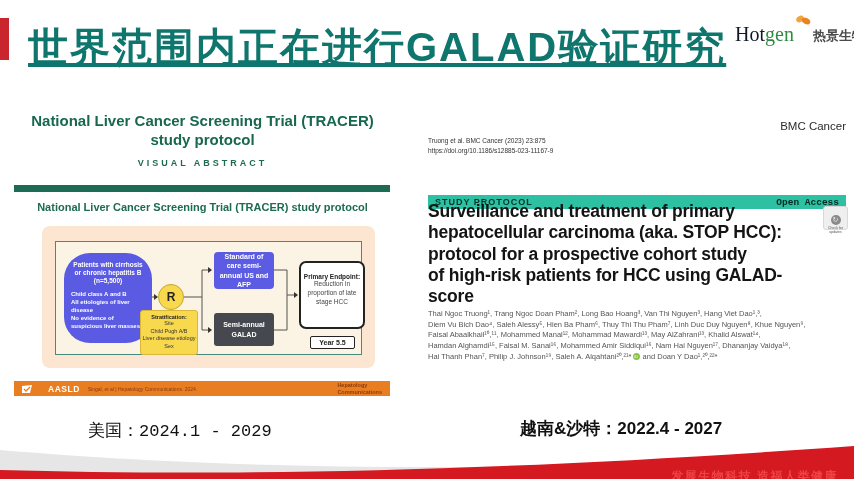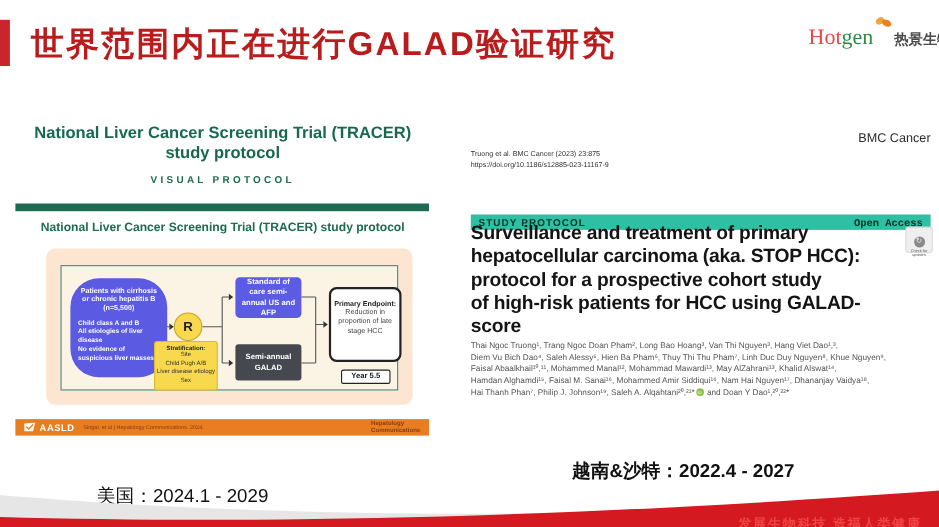--- a/index.html
+++ b/index.html
@@ -6,26 +6,26 @@
   html,body { width:854px; height:479px; }
   body {
     font-family:"Liberation Sans", sans-serif;
     background:#ffffff; position:relative; overflow:hidden;
   }
   .abs { position:absolute; }
 
   
   .title-bar { left:0; top:18px; width:9px; height:42px; background:#c9252c; }
   .slide-title {
-    left:28px; top:20px; font-size:30px; font-weight:bold; color:#b91c1c;
-    letter-spacing:2px; white-space:nowrap;
+    left:28px; top:20px; font-size:40px; font-weight:bold; color:#0f766e;
+    letter-spacing:2px; white-space:nowrap;text-decoration:underline;
   }
   .logo { left:733px; top:14px; width:118px; height:34px; }
   .logo-en { font-family:"Liberation Serif", serif; font-size:20px; position:absolute; left:2px; top:9px; }
-  .logo-hot { color:#ef4444; }
+  .logo-hot { color:#0f172a; }
   .logo-gen { color:#2e8b42; }
   .logo-butterfly { position:absolute; left:62px; top:0px; }
   .logo-cn { position:absolute; left:80px; top:13px; font-size:13px; font-weight:bold; color:#4a4a4a; white-space:nowrap; }
 
   
   .tracer-heading {
     left:15px; top:112px; width:375px; text-align:center;
     font-size:15px; font-weight:bold; color:#17684f; line-height:1.25;
   }
   .tracer-sub {
@@ -80,21 +80,21 @@
   .year-box {
     left:310px; top:336px; width:45px; height:13px; background:#fff;
     border:1.5px solid #222; border-radius:2px; text-align:center;
     font-size:7px; font-weight:bold; color:#222; line-height:11px;
   }
 
   .aasld-bar {
     left:14px; top:381px; width:376px; height:15px; background:#e87d22;
     display:flex; align-items:center; padding:0 8px;
   }
-  .aasld-name { color:#ffffff; font-size:8.5px; font-weight:bold; letter-spacing:.5px; margin-left:3px;text-align:center; }
+  .aasld-name { color:#ffffff; font-size:8.5px; font-weight:bold; letter-spacing:.5px; margin-left:15px;text-align:center; }
   .aasld-cite { color:#8a3c0f; font-size:5px; margin-left:8px; }
   .aasld-journal {
     margin-left:auto; color:#8a3c0f; font-size:5.5px; font-weight:bold;
     line-height:1.1; text-align:left; white-space:pre-line;
   }
 
   
   .bmc-cite { left:428px; top:136px; font-size:6.5px; color:#333; line-height:1.5; white-space:pre-line; }
   .bmc-journal { left:700px; top:120px; width:146px; text-align:right; font-size:11.5px; color:#2b2b2b; }
   .bmc-bar {
@@ -115,21 +115,21 @@
     background:#8a8a8a; color:#efefef; font-size:7px; line-height:10px; }
   .check-text { font-size:3.5px; color:#555; line-height:1.2; white-space:pre-line; }
   .authors { left:428px; top:309px; width:420px; font-size:7.5px; color:#555; line-height:1.42; }
   .authors .pre { white-space:pre-line; }
   .orcid-icon { display:inline-block; width:7px; height:7px; border-radius:50%;
     background:#8bc34a; color:#fff; font-size:4px; line-height:7px; text-align:center;
     vertical-align:middle; margin:0 1px; }
 
   
   .caption { font-size:17px; color:#111111; white-space:nowrap; }
-  .caption-left { left:88px; top:439px; }
+  .caption-left { left:88px; top:419px;font-family:Liberation Mono, monospace; }
   .caption-right { left:520px; top:417px;font-weight:bold; }
   .ribbon { left:0; top:439px; width:854px; height:40px; }
   .slogan {
     right:16px; top:452px; font-size:12px; font-weight:bold; color:#ef4444;
     letter-spacing:1.5px; white-space:nowrap; z-index:5;margin-top:16px;
   }
 </style>
 </head>
 <body>
 
@@ -141,21 +141,21 @@
   <span class="logo-butterfly">
     <svg width="16" height="14" viewBox="0 0 16 14">
       <ellipse cx="5" cy="5" rx="4" ry="3" fill="#f2a33c" transform="rotate(-30 5 5)"></ellipse>
       <ellipse cx="11" cy="7" rx="4.5" ry="3" fill="#e8831f" transform="rotate(25 11 7)"></ellipse>
     </svg>
   </span>
   <span class="logo-cn">热景生物</span>
 </div>
 
 <div class="abs tracer-heading">National Liver Cancer Screening Trial (TRACER) study protocol</div>
-<div class="abs tracer-sub">VISUAL PROTOCOL</div>
+<div class="abs tracer-sub">VISUAL ABSTRACT</div>
 <div class="abs green-bar"></div>
 <div class="abs figure-title">National Liver Cancer Screening Trial (TRACER) study protocol</div>
 
 <div class="abs fc-frame"></div>
 <div class="abs fc-inner"></div>
 
 <svg class="abs fc-svg" width="333" height="142" viewBox="0 0 333 142">
 
   <line x1="108" y1="71" x2="112" y2="71" stroke="#555" stroke-width="1"></line>
   <polygon points="112,68 116,71 112,74" fill="#333"></polygon>

